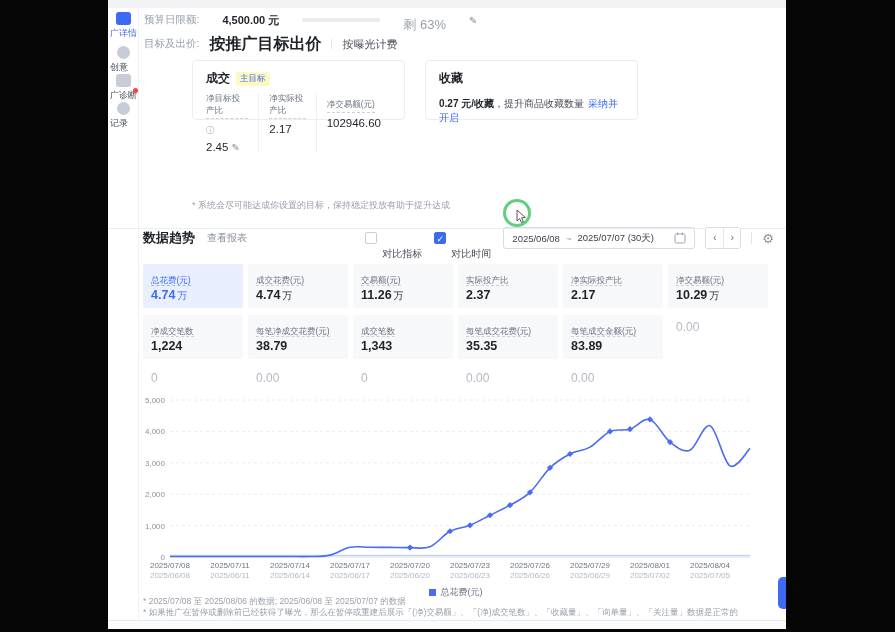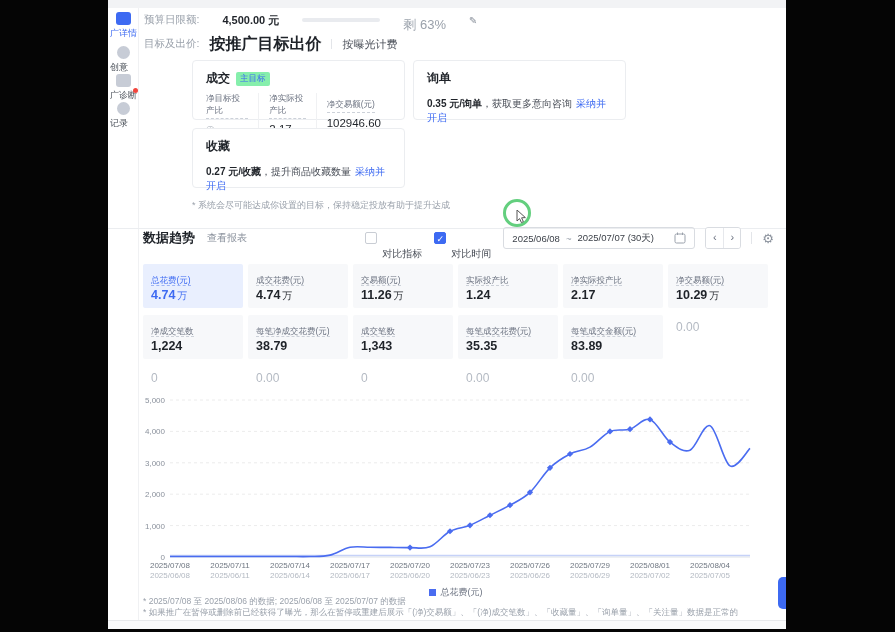--- a/index.html
+++ b/index.html
@@ -25,25 +25,25 @@
   .pbar { width:78px; height:4px; border-radius:2px; background:#e9ebef; overflow:hidden; }
   .pbar-fill { height:100%; border-radius:2px; background:#7d97f0; }
   .remain { font-size:13px; color:#9aa1ab;margin-top:9px; }
   .pencil { font-size:10px; color:#8a919c; cursor:pointer; }
   .bid-row { position:absolute; left:36px; top:36px; height:16px; display:flex; align-items:center; gap:10px; }
   .tab1 { font-size:16px; color:#1f2329; font-weight:bold; cursor:pointer; }
   .tabsep { width:1px; height:10px; background:#e3e5e9; }
   .tab2 { font-size:11px; color:#4a4f58; cursor:pointer; }
 
   
-  .goal-grid { position:absolute; left:84px; top:60px; display:grid; grid-template-columns:213px 213px; gap:8px 8px; }
+  .goal-grid { position:absolute; left:84px; top:60px; display:grid; grid-template-columns:213px 213px; gap:8px 20px; }
   .gcard { height:60px; border:1px solid #ebedf0; border-radius:4px; padding:9px 13px; background:#fff; }
   .gtitle-row { display:flex; align-items:center; gap:6px; }
   .gtitle { font-size:12px; font-weight:bold; color:#1f2329; }
-  .badge { font-size:8.5px; color:#3d6af2; background:#86efac; border-radius:2px; padding:1px 4px; }
+  .badge { font-size:8.5px; color:#3d6af2; background:#fef9c3; border-radius:2px; padding:1px 4px; }
   .gstats { display:flex; margin-top:6px; }
   .gstat { padding-right:10px; }
   .gstat + .gstat { border-left:1px solid #f0f1f3; padding-left:10px; }
   .gstat-lbl { font-size:8.5px; color:#6b7280; border-bottom:1px dashed #ccd1d9; display:inline-block; padding-bottom:1px; }
   .gstat-val { font-size:11.5px; font-weight:normal; color:#1f2329; margin-top:4px; }
   .ginfo { font-size:8.5px; color:#a4abb5; border:none; }
   .gdesc { margin-top:10px; font-size:10px; color:#4a4f58; }
   .gprice { font-weight:bold; color:#1f2329; }
   .glink { color:#3d6af2; cursor:pointer; margin-left:4px; }
   .goal-note { position:absolute; left:84px; top:199px; font-size:9px; color:#9aa1ab; }
@@ -152,26 +152,20 @@
           </div>
           <div class="gstat">
             <span class="gstat-lbl">净实际投产比</span>
             <div class="gstat-val">2.17</div>
           </div>
           <div class="gstat">
             <span class="gstat-lbl">净交易额(元)</span>
             <div class="gstat-val">102946.60</div>
           </div>
         </div>
-      </div>
-      <div class="gcard">
-        <div class="gtitle-row">
-            <span class="gtitle">询单</span>
-          </div>
-        <div class="gdesc"><span class="gprice">0.35 元/询单</span><span>，获取更多意向咨询</span><span class="glink">采纳并开启</span></div>
       </div>
       <div class="gcard">
         <div class="gtitle-row">
             <span class="gtitle">收藏</span>
           </div>
         <div class="gdesc"><span class="gprice">0.27 元/收藏</span><span>，提升商品收藏数量</span><span class="glink">采纳并开启</span></div>
       </div>
     </div>
     <div class="goal-note">* 系统会尽可能达成你设置的目标，保持稳定投放有助于提升达成</div>
 
@@ -224,21 +218,21 @@
         <div class="mvalue"><span>4.74</span><span class="munit">万</span></div>
         <div class="msub">0.00</div>
       </div>
       <div class="mcard">
         <span class="mlabel">交易额(元)</span>
         <div class="mvalue"><span>11.26</span><span class="munit">万</span></div>
         <div class="msub">0.00</div>
       </div>
       <div class="mcard">
         <span class="mlabel">实际投产比</span>
-        <div class="mvalue"><span>1.24</span><span class="munit"></span></div>
+        <div class="mvalue"><span>2.37</span><span class="munit"></span></div>
         <div class="msub">0.00</div>
       </div>
       <div class="mcard">
         <span class="mlabel">净实际投产比</span>
         <div class="mvalue"><span>2.17</span><span class="munit"></span></div>
         <div class="msub">0.00</div>
       </div>
       <div class="mcard">
         <span class="mlabel">净交易额(元)</span>
         <div class="mvalue"><span>10.29</span><span class="munit">万</span></div>

